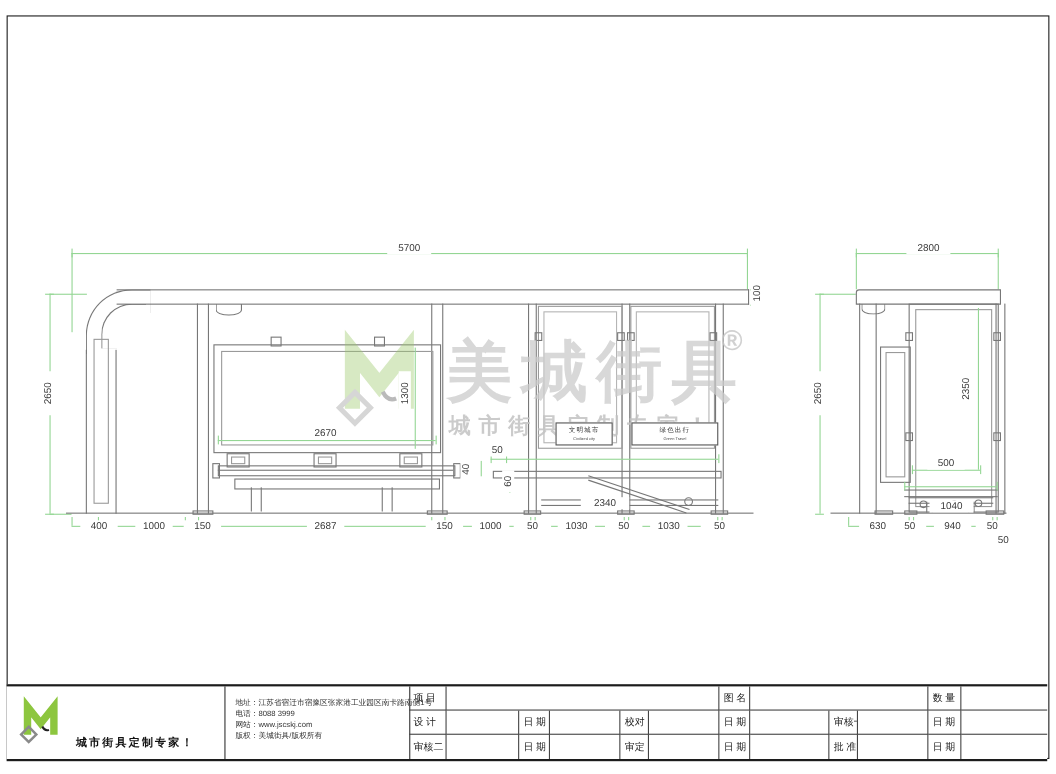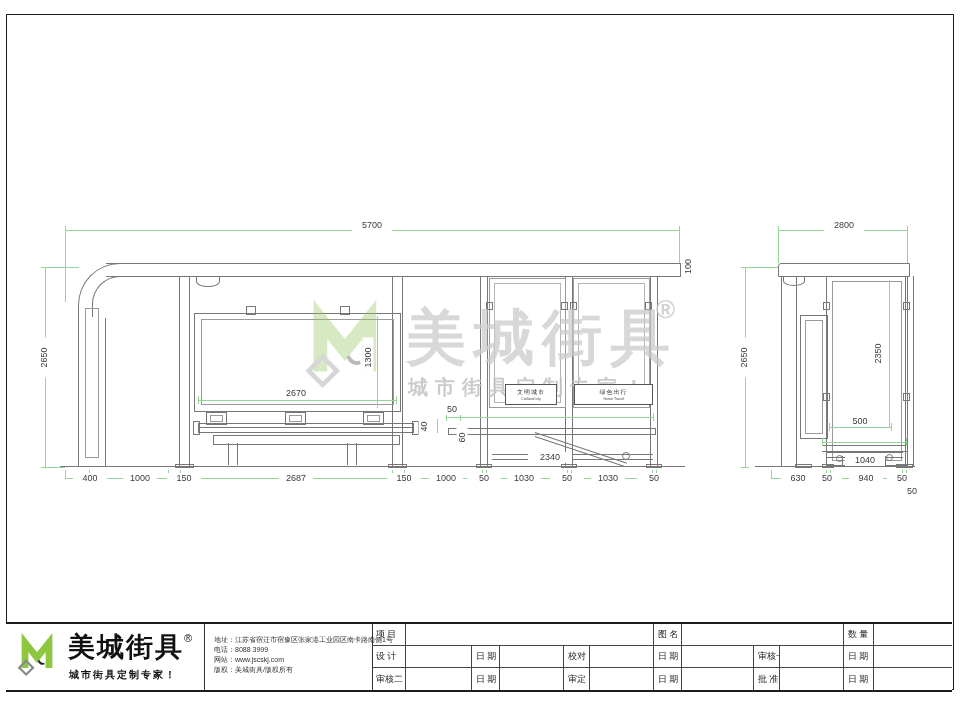--- a/index.html
+++ b/index.html
@@ -278,23 +278,20 @@
   </div>
 
   <div class="abs tblock" style="left:6px;top:622px;width:946px;height:66px;">
 
     <div class="abs" style="left:0;top:0;width:198px;height:66px;">
       <svg class="abs" style="left:10px;top:8px;" width="48" height="48" viewBox="0 0 64 64">
         <path d="M12 48 V14 L28 34 L44 14 V48" fill="none" stroke="#8dc63f" stroke-width="9"></path>
         <rect x="7" y="41" width="13" height="13" transform="rotate(45 13.5 47.5)" fill="none" stroke="#8a8a8a" stroke-width="3"></rect>
         <path d="M30 38 q3 6 8 4" stroke="#222" stroke-width="2.5" fill="none"></path>
       </svg>
-      <div class="abs" style="left:62px;top:8px;">
-        <span class="brand-name">美城街具</span><span class="brand-reg">®</span>
-      </div>
       <div class="abs brand-tag" style="left:63px;top:44px;">城市街具定制专家！</div>
     </div>
     <div class="abs tb-divider" style="left:198px;top:0;height:66px;"></div>
 
     <div class="abs" style="left:208px;top:11px;width:160px;">
       <div class="info-line">地址：江苏省宿迁市宿豫区张家港工业园区南卡路南侧1号</div>
       <div class="info-line">电话：8088 3999</div>
       <div class="info-line">网站：www.jscskj.com</div>
       <div class="info-line">版权：美城街具/版权所有</div>
     </div>

